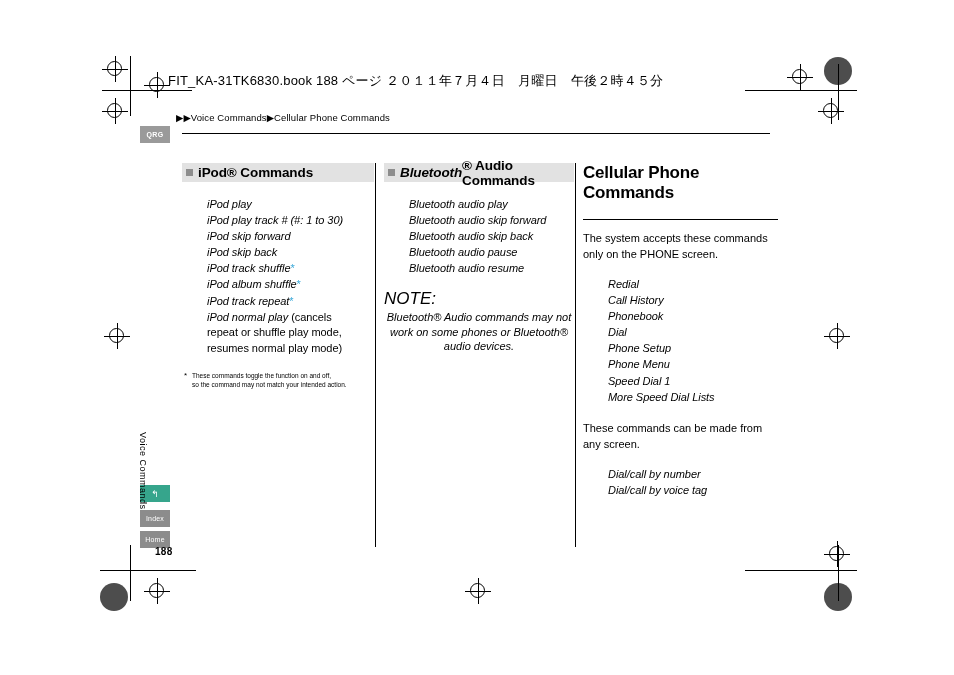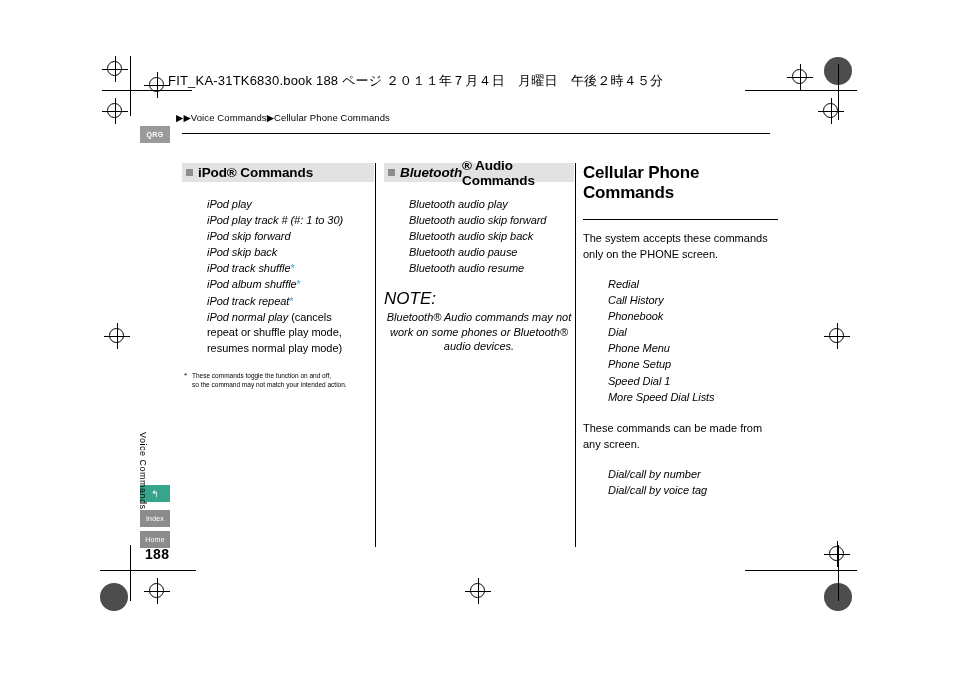--- a/index.html
+++ b/index.html
@@ -131,23 +131,23 @@
     top: 432px;
     font-size: 9px;
     letter-spacing: 0.5px;
     transform: rotate(90deg);
     transform-origin: left top;
     white-space: nowrap;
   }
 
   .page-number {
     position: absolute;
-    left: 145px;
+    left: 155px;
     top: 546px;
-    font-size: 14px;
+    font-size: 10px;
     font-weight: bold;
     letter-spacing: 0.3px;
   }
 
   
   .col {
     position: absolute;
     top: 163px;
   }
   .col1 { left: 182px; width: 192px; }
@@ -348,22 +348,22 @@
   </div>
 
   <div class="col col3">
     <div class="title">Cellular Phone Commands</div>
     <p class="para">The system accepts these commands only on the PHONE screen.</p>
     <ul class="cmd-list">
       <li><span>Redial</span></li>
       <li><span>Call History</span></li>
       <li><span>Phonebook</span></li>
       <li><span>Dial</span></li>
+      <li><span>Phone Setup</span></li>
       <li><span>Phone Menu</span></li>
-      <li><span>Phone Setup</span></li>
       <li><span>Speed Dial 1</span></li>
       <li><span>More Speed Dial Lists</span></li>
     </ul>
     <p class="para second">These commands can be made from any screen.</p>
     <ul class="cmd-list">
       <li><span>Dial/call by number</span></li>
       <li><span>Dial/call by voice tag</span></li>
     </ul>
   </div>
 

